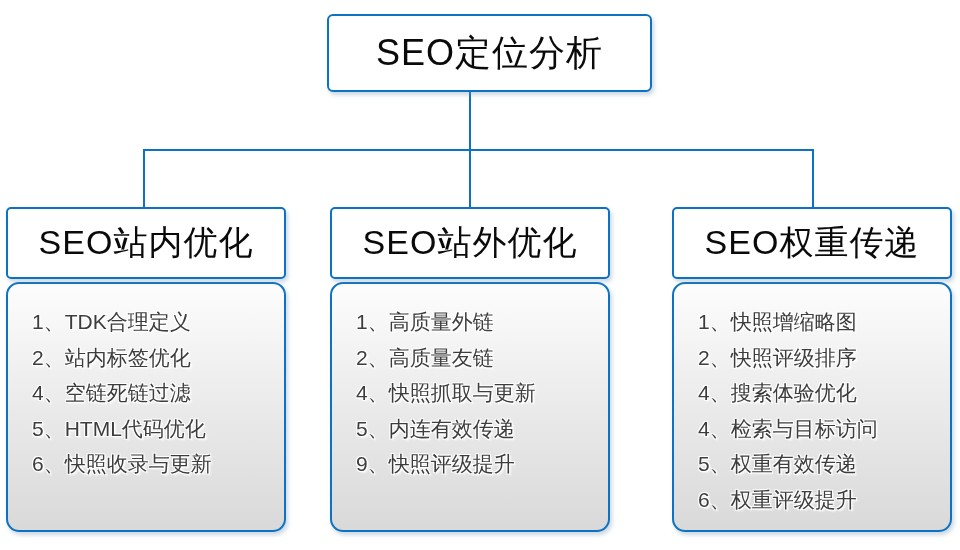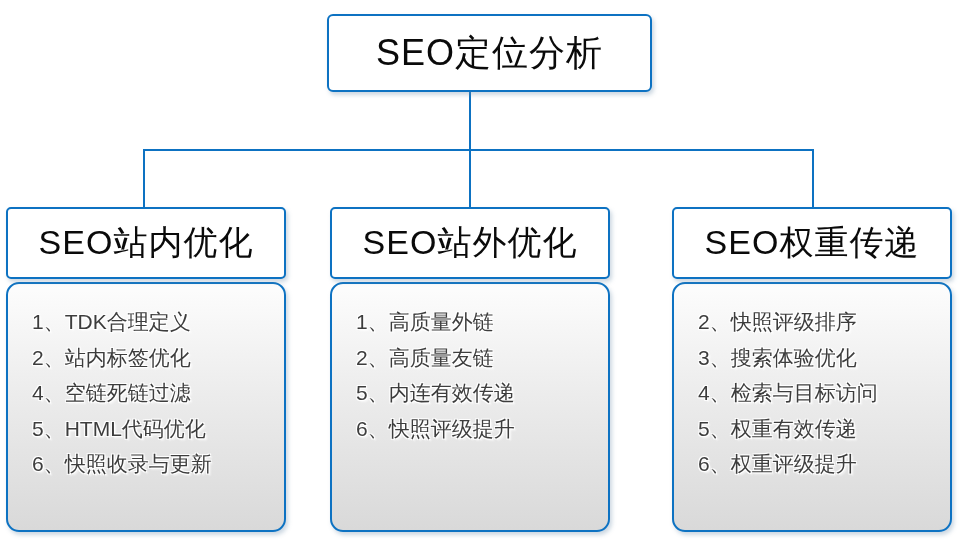--- a/index.html
+++ b/index.html
@@ -115,34 +115,36 @@
   </div>
 
   <div class="col c1">
     <div class="col-header">
       <span>SEO站外优化</span>
     </div>
     <div class="col-body">
       <ul>
         <li>1、高质量外链</li>
         <li>2、高质量友链</li>
+        <li>4、快照抓取与更新</li>
         <li>5、内连有效传递</li>
-        <li>6、快照评级提升</li>
+        <li>9、快照评级提升</li>
       </ul>
     </div>
   </div>
 
   <div class="col c2">
     <div class="col-header">
       <span>SEO权重传递</span>
     </div>
     <div class="col-body">
       <ul>
+        <li>1、快照增缩略图</li>
         <li>2、快照评级排序</li>
-        <li>3、搜索体验优化</li>
+        <li>4、搜索体验优化</li>
         <li>4、检索与目标访问</li>
         <li>5、权重有效传递</li>
         <li>6、权重评级提升</li>
       </ul>
     </div>
   </div>
 
 </div>
 
 </body></html>

